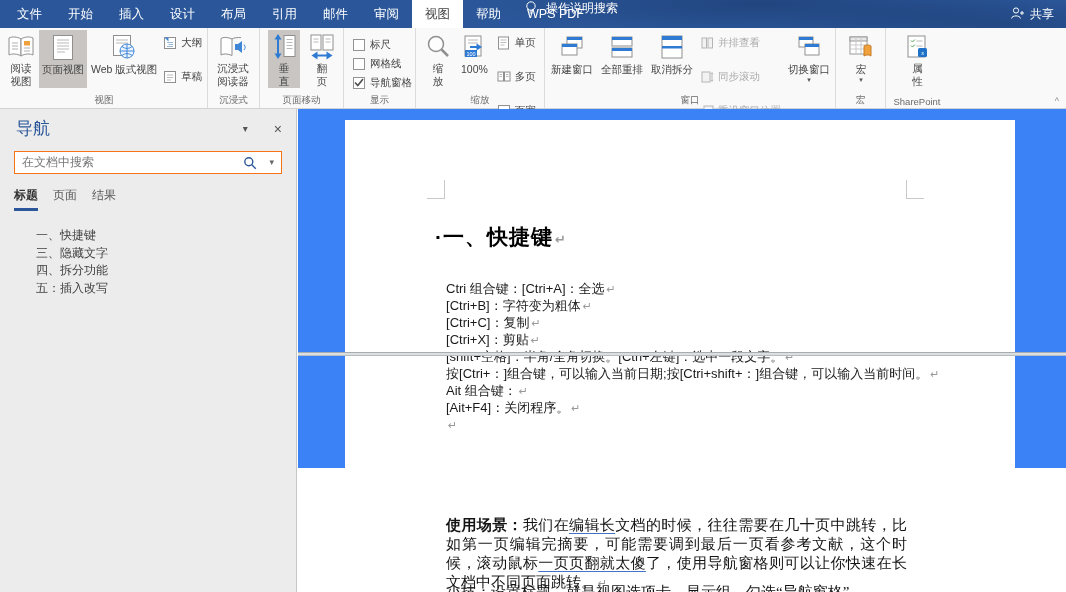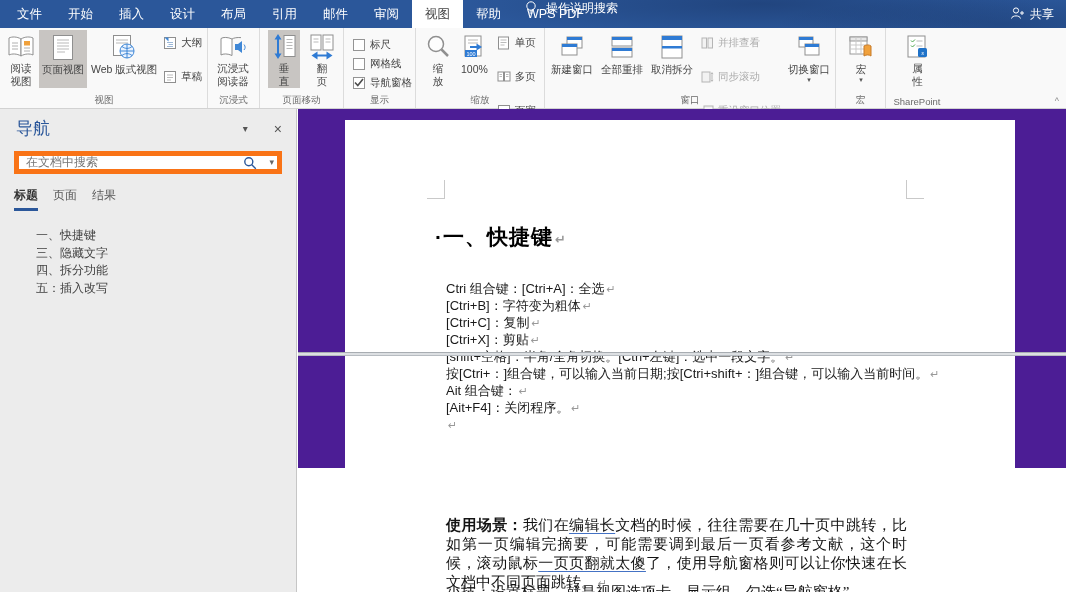--- a/index.html
+++ b/index.html
@@ -37,33 +37,33 @@
   .chk {display:flex;align-items:center;gap:5px;font-size:10.5px;color:#444;height:15px;white-space:nowrap}
   .box {width:12px;height:12px;background:#fff;border:1px solid #949494;display:flex;align-items:center;justify-content:center;flex:none}
   .collapse {position:absolute;right:7px;bottom:2px;font-size:9px;color:#8a8a8a}
   
   .navpane {position:absolute;left:0;top:109px;width:297px;height:483px;background:#ececec;border-right:1px solid #c6c6c6}
   .nav-head {display:flex;align-items:center;padding:8px 14px 0 16px}
   .nav-title {font-size:17px;color:#2b579a;flex:1}
   .nav-chevron {color:#555;font-size:10px;margin-right:26px}
   .nav-close {color:#555;font-size:14px}
   .search {position:relative;margin:11px 14px 0 14px}
-  .search input {width:100%;height:23px;border:5px solid #f97316;background:#fff;font-size:12px;
+  .search input {width:100%;height:23px;border:1px solid #f97316;background:#fff;font-size:12px;
     padding:0 52px 0 7px;color:#444;outline:none;font-family:Liberation Mono, monospace}
   .search input::placeholder {color:#767676}
   .search .mag {position:absolute;right:25px;top:5px}
   .search .drp {position:absolute;right:8px;top:6px;font-size:9px;color:#666}
   .ntabs {display:flex;margin:13px 0 0 14px;font-size:12px;color:#595959}
   .ntab {margin-right:15px;padding-bottom:4px;border-bottom:3px solid transparent}
   .ntab.act {color:#333;font-weight:bold;border-bottom-color:#2b579a}
   .nlist {margin-top:16px}
   .nitem {height:17.5px;line-height:17.5px;font-size:12px;color:#404040;margin-left:20px;width:253px;padding-left:16px;white-space:nowrap}
   .nitem.sel {background:#cbdff4}
   
-  .docarea {position:absolute;left:298px;top:109px;width:768px;height:359px;background:#4c1d95}
+  .docarea {position:absolute;left:298px;top:109px;width:768px;height:359px;background:#3b82f6}
   .page {position:absolute;left:47px;top:11px;width:670px;height:472px;background:#fff}
   .cmark {position:absolute;background:#c9c9c9}
   .cmark.v {width:1px}
   .cmark.h {height:1px}
   .h1 {position:absolute;left:90px;font-size:21px;font-weight:bold;color:#000;letter-spacing:1px;white-space:nowrap}
   .pm {color:#999;font-size:11px;margin-left:2px;font-family:"DejaVu Sans",sans-serif}
   .pmh {font-size:13px}
   .sec1 {position:absolute;left:101px;font-size:13px;color:#1a1a1a}
   .dline {height:17px;line-height:17px;white-space:nowrap}
   .sq {text-decoration-style:wavy;text-decoration-color:#e00000;

